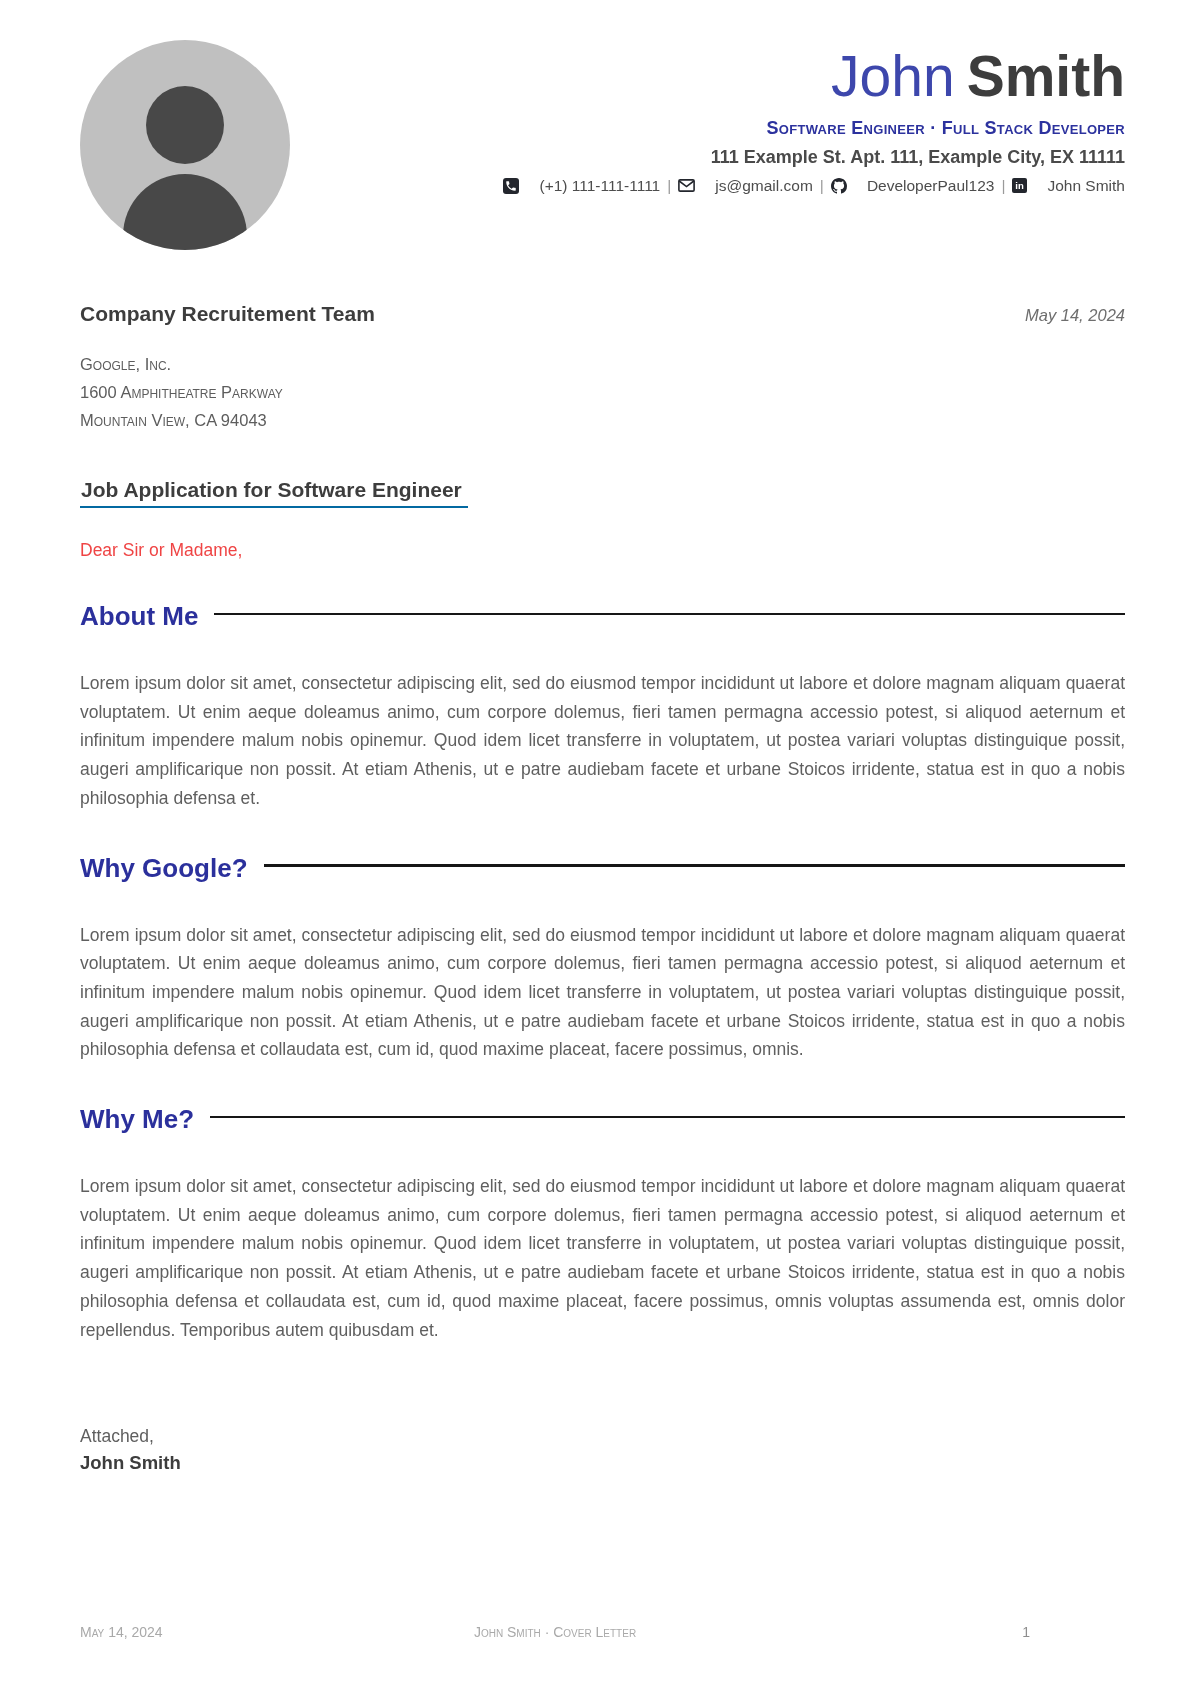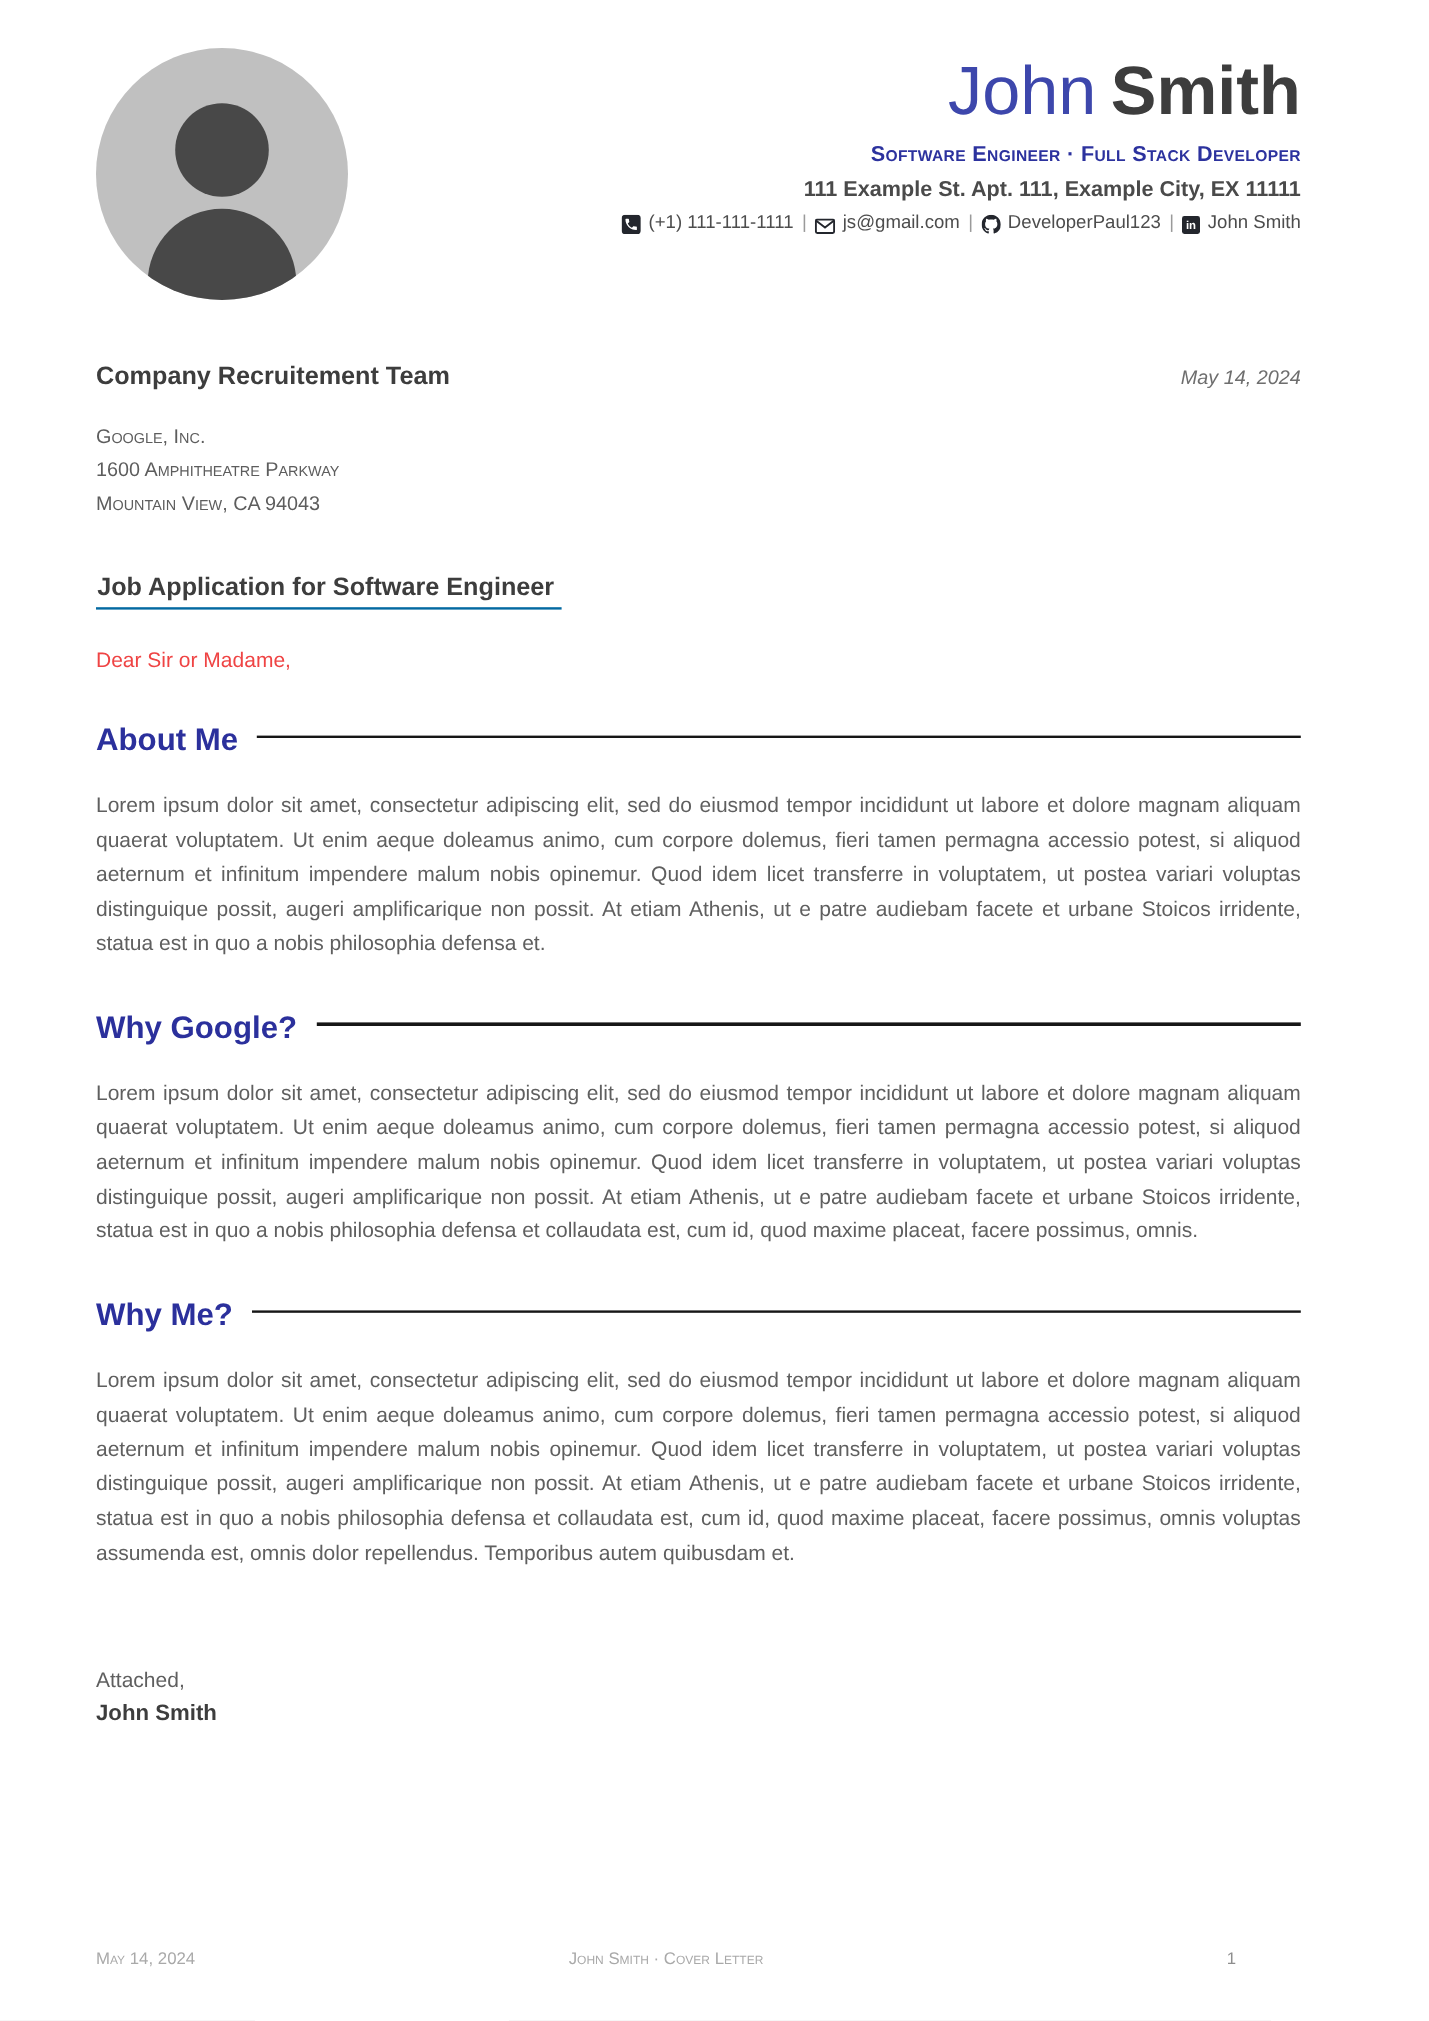--- a/index.html
+++ b/index.html
@@ -1,57 +1,57 @@
 <!DOCTYPE html>
 <html><head>
 <meta charset="utf-8">
 <style>
   * { margin:0; padding:0; box-sizing:border-box; }
   html,body { background:#e8e8e8; }
   .page {
     width:1191px; height:1684px; margin:0 auto; background:#ffffff;
-    position:relative; padding:40px 107px 0 80px;
+    position:relative; padding:40px 66px 0 80px;
     font-family:"Liberation Sans", sans-serif; color:#5f5f5f;
   }
   
   .header { display:flex; justify-content:space-between; align-items:flex-start; }
   .avatar { position:relative; width:210px; height:210px; border-radius:50%;
             background:#c0c0c0; overflow:hidden; flex-shrink:0; }
   .avatar-head { position:absolute; top:46px; left:50%; transform:translateX(-50%);
                  width:78px; height:78px; border-radius:50%; background:#484848; }
   .avatar-torso { position:absolute; bottom:0; left:50%; transform:translateX(-50%);
                   width:124px; height:76px; border-radius:62px 62px 0 0; background:#484848; }
   .header-right { text-align:right; padding-top:6px; }
   .name { font-size:57px; line-height:1.08; color:#3d3d3d; }
   .name .first { color:#3d47ac; font-weight:200; }
   .name .last  { font-weight:700; margin-left:12px; }
   .position { margin-top:10px; font-variant:small-caps; font-weight:600;
               color:#2c329e; font-size:18px; letter-spacing:.3px; }
   .addr { margin-top:8px; font-weight:700; color:#4a4a4a; font-size:18px; }
   .contact { margin-top:9px; font-size:15.5px; color:#4d4d4d;
              display:flex; justify-content:flex-end; align-items:center; gap:7px; }
-  .c-item { display:inline-flex; align-items:flex-end; gap:6px; }
+  .c-item { display:inline-flex; align-items:center; gap:20px; }
   .c-item svg { display:block; }
   .sep { color:#9a9a9a; }
   
   .recipient-row { margin-top:52px; display:flex; justify-content:space-between; align-items:baseline; }
   .team { font-size:21px; font-weight:700; color:#3d3d3d; }
   .date { font-style:italic; color:#6e6e6e; font-size:16.5px; }
   .company-block { margin-top:24px; font-variant:small-caps; color:#5d5d5d;
                    font-size:16.5px; line-height:28px; }
   
   .subject { margin-top:44px; font-size:21px; font-weight:700; color:#3d3d3d;
              display:inline-block; border-bottom:2px solid #0369a1; padding:0 6px 4px 1px; }
   .salutation { margin-top:32px; font-size:17.5px; color:#ef4444; }
   
   .section { margin-top:42px; }
   .section-head { display:flex; align-items:center; }
   .section-title { font-size:26px; font-weight:700; color:#2b309c; line-height:1; }
   .section-rule { flex:1; height:2.5px; background:#161616; margin-left:16px; margin-bottom:4px; }
-  .section p { margin-top:28px; color:#5f5f5f; font-size:17.5px;
+  .section p { margin-top:40px; color:#5f5f5f; font-size:17.5px;
                line-height:28.7px; text-align:justify; }
   
   .closing { margin-top:82px; }
   .valediction { font-size:17.5px; color:#5f5f5f; }
   .signature { margin-top:5px; font-weight:700; font-size:18.5px; color:#3d3d3d; }
   .attachment { margin-top:30px; font-style:italic; font-size:17.5px; color:#5f5f5f; }
   
   .footer { position:absolute; left:80px; right:161px; bottom:44px;
             display:flex; align-items:baseline;
             font-variant:small-caps; color:#a9a9a9; font-size:14px; }

